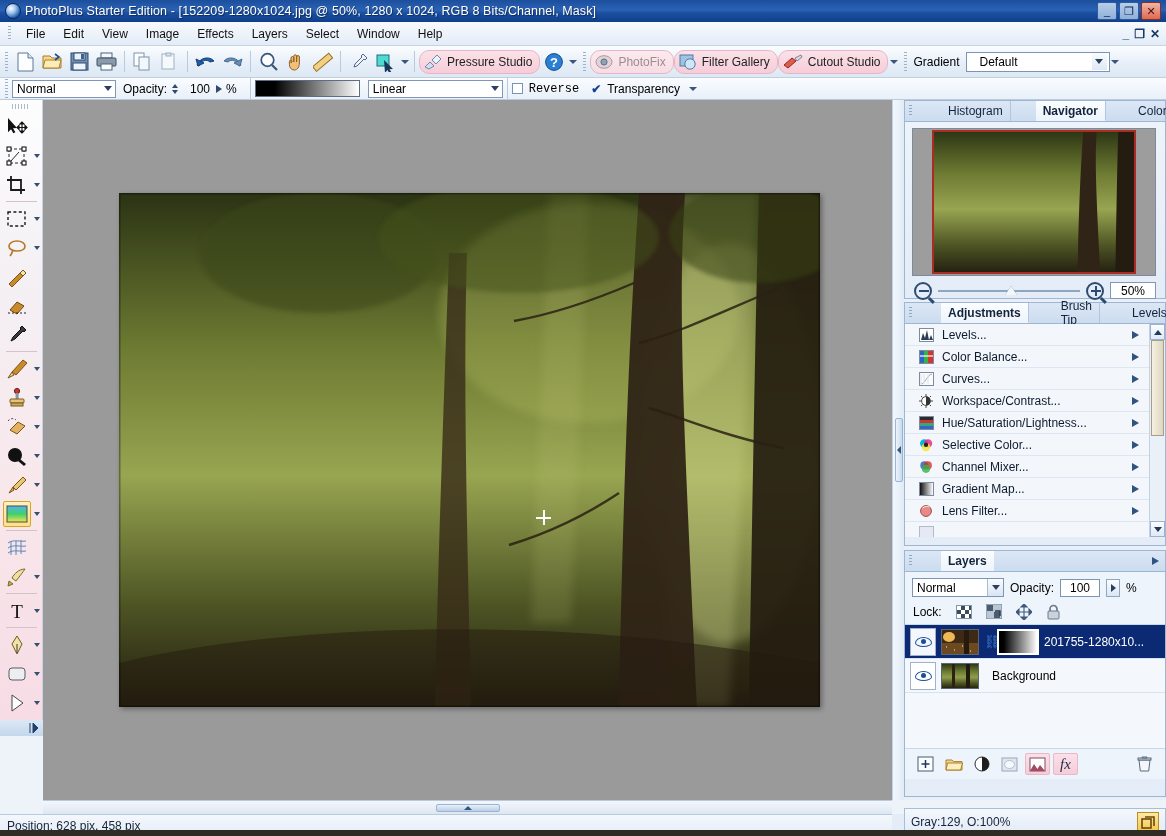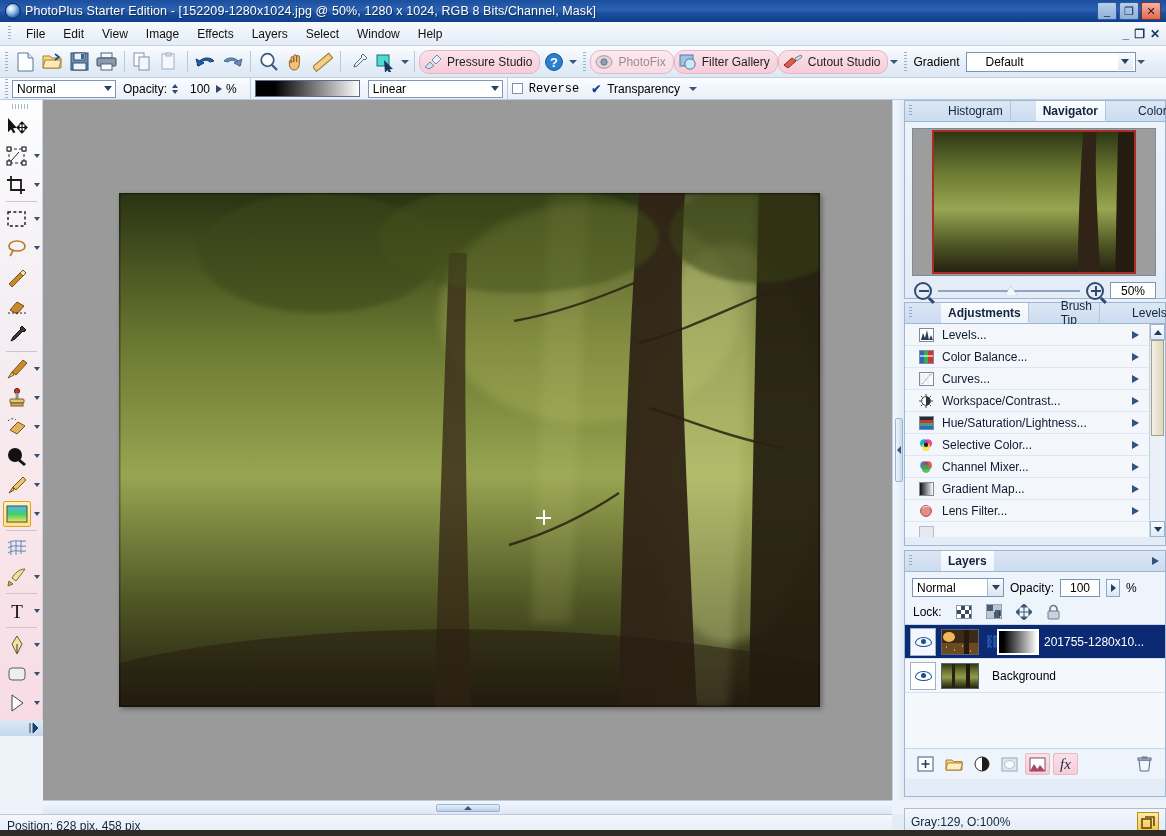--- a/index.html
+++ b/index.html
@@ -69,22 +69,22 @@
     background:linear-gradient(180deg,#fbe2e8,#f6ccd8); border:1px solid #e6b6c6;
     border-radius:10px; font-size:12px; color:#222; white-space:nowrap; flex:none;
   }
   .pill.dim{ color:#a08b92; background:linear-gradient(180deg,#fbeaee,#f7dce4); }
   .dropspin{ width:11px;height:22px;flex:none;
     display:flex;flex-direction:column;align-items:center;justify-content:center; gap:1px;}
   .dropspin i{ display:block;width:0;height:0;border-left:4px solid transparent;
     border-right:4px solid transparent;border-top:4px solid #3c557a;}
   .ws-label{ font-size:12px; padding:0 6px 0 2px;}
   .ws-combo{
-    width:170px;height:20px;background:#fff;border:1px solid #7d95b4;
-    display:flex;align-items:center;padding:0 2px 0 19px; font-size:12px;
+    width:144px;height:20px;background:#fff;border:1px solid #7d95b4;
+    display:flex;align-items:center;padding:0 2px 0 13px; font-size:12px;
   }
   .ws-combo .arrow{ margin-left:auto;width:15px;height:17px;
     display:flex;align-items:center;justify-content:center;
     background:linear-gradient(180deg,#fafcff,#dfe8f4);}
   .cb-ar{ width:0;height:0;border-left:4px solid transparent;border-right:4px solid transparent;border-top:5px solid #29415f;}
 
   
   .optbar{
     position:absolute; left:0; top:78px; width:1166px; height:22px;
     background:linear-gradient(180deg,#fafcff 0%,#e9f0f9 100%);

